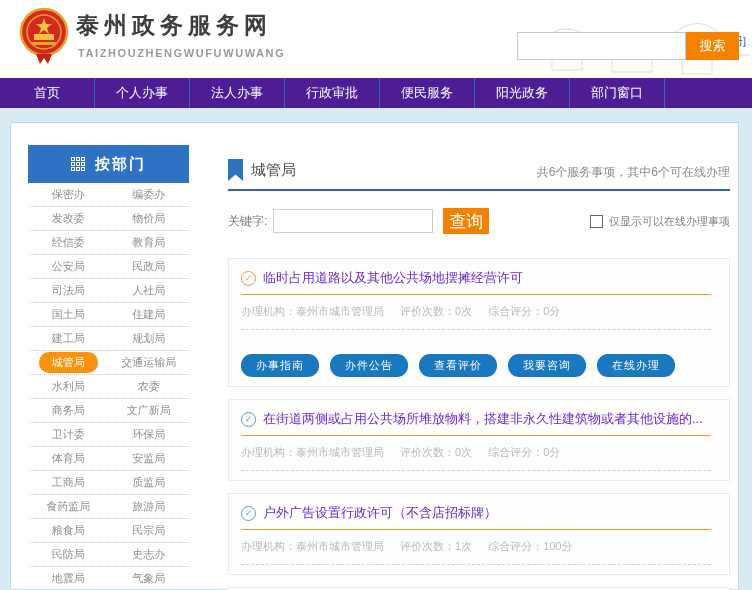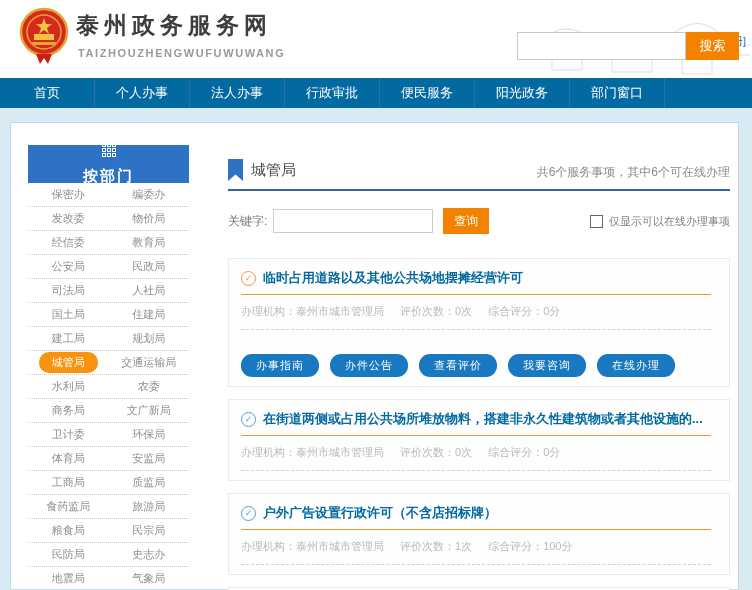--- a/index.html
+++ b/index.html
@@ -18,33 +18,33 @@
     letter-spacing:1.6px;font-weight:bold;}
   .top-links{position:absolute;right:6px;top:6px;display:flex;align-items:center;
     font-size:11px;color:#2a6db5;gap:1px;margin-top:28px;}
   .top-links a{color:#2a6db5;text-decoration:none;display:flex;align-items:center;}
   .search-wrap{position:absolute;left:517px;top:32px;display:flex;justify-content:flex-end;}
   .search-input{width:169px;height:28px;border:1px solid #c9c9c9;box-sizing:border-box;
     outline:none;padding:0 6px;font-size:12px;}
   .search-btn{width:53px;height:28px;background:#f28200;color:#fff;border:none;
     font-size:13px;cursor:pointer;}
   
-  .nav{position:absolute;left:0;top:78px;width:752px;height:30px;background:#0369a1;
+  .nav{position:absolute;left:0;top:78px;width:752px;height:30px;background:#4c1d95;
     display:flex;}
   .nav-item{width:95px;height:30px;line-height:30px;text-align:center;color:#fff;
     font-size:13px;border-right:1px solid #2e6cb4;cursor:pointer;box-sizing:border-box;}
   
   .page-bg{position:absolute;left:0;top:108px;width:752px;height:482px;background:#d8eaf4;}
   .panel{position:absolute;left:10px;top:122px;width:729px;height:468px;background:#ffffff;
     border:1px solid #c2d9e8;box-sizing:border-box;}
   
   .sidebar{position:absolute;left:17px;top:22px;width:161px;}
   .sidebar-header{height:38px;background:#2e72c5;display:flex;align-items:center;
     justify-content:center;gap:10px;color:#fff;font-size:15px;font-weight:bold;
-    letter-spacing:2px;cursor:default;flex-direction:column;}
+    letter-spacing:2px;cursor:default;}
   .grid-icon{display:grid;grid-template-columns:repeat(3,4px);grid-gap:1px;}
   .grid-icon span{width:4px;height:4px;border:1px solid #fff;box-sizing:border-box;}
   .dept-row{display:flex;height:23px;align-items:center;border-bottom:1px dotted #c8c8c8;}
   .dept-cell{flex:1;text-align:center;font-size:11px;color:#8f8f8f;cursor:pointer;
     white-space:nowrap;}
   .dept-cell .pill{display:inline-block;background:#f8930f;color:#fff;border-radius:10px;
     padding:3px 13px;}
   
   .main{position:absolute;left:217px;top:36px;width:502px;}
   .main-header{display:flex;align-items:flex-end;justify-content:space-between;
@@ -52,32 +52,32 @@
   .mh-left{display:flex;align-items:center;gap:8px;}
   .bookmark{width:15px;height:22px;background:#2e72c5;
     clip-path:polygon(0 0,100% 0,100% 100%,50% 70%,0 100%);}
   .dept-title{font-size:15px;color:#4a4a4a;}
   .summary{font-size:12px;color:#8a8a8a;}
   .search-row{margin-top:17px;display:flex;align-items:center;}
   .kw-label{font-size:12px;color:#777;}
   .kw-input{width:160px;height:24px;border:1px solid #ccc;box-sizing:border-box;
     margin-left:6px;outline:none;padding:0 5px;font-size:12px;}
   .query-btn{width:46px;height:26px;background:#f28200;color:#fff;border:none;
-    font-size:12px;margin-left:10px;cursor:pointer;}
+    font-size:17px;margin-left:10px;cursor:pointer;}
   .spacer{flex:1;}
   .cb{width:13px;height:13px;border:1px solid #666;background:#fff;box-sizing:border-box;
     cursor:pointer;}
   .cb-label{font-size:11px;color:#808080;margin-left:6px;}
   .items{margin-top:24px;}
   .service-item{border:1px solid #eaeaea;background:#fefefe;padding:10px 12px 9px 12px;
     margin-bottom:12px;}
   .svc-title-row{display:flex;align-items:center;gap:7px;}
   .check-icon{width:13px;height:13px;border-radius:50%;border:1px solid currentColor;
     font-size:9px;line-height:13px;text-align:center;flex:none;}
-  .svc-title{font-size:13px;font-weight:700;color:#0369a1;cursor:pointer;
+  .svc-title{font-size:13px;font-weight:400;color:#6d28d9;cursor:pointer;
     white-space:nowrap;overflow:hidden;}
   .svc-rule{border-bottom:1px solid #e8992e;margin-top:7px;margin-right:6px;}
   .svc-meta{margin-top:9px;font-size:11px;color:#b9b9b9;}
   .svc-meta span{margin-right:16px;}
   .svc-dashed{border-bottom:1px dashed #cfcfcf;margin-top:10px;margin-right:6px;}
   .svc-buttons{margin-top:24px;display:flex;gap:11px;}
   .pill-btn{background:#1878c0;color:#fff;border:none;border-radius:11px;
     padding:4px 15px;font-size:11px;cursor:pointer;letter-spacing:1px;}
 </style>
 </head>

